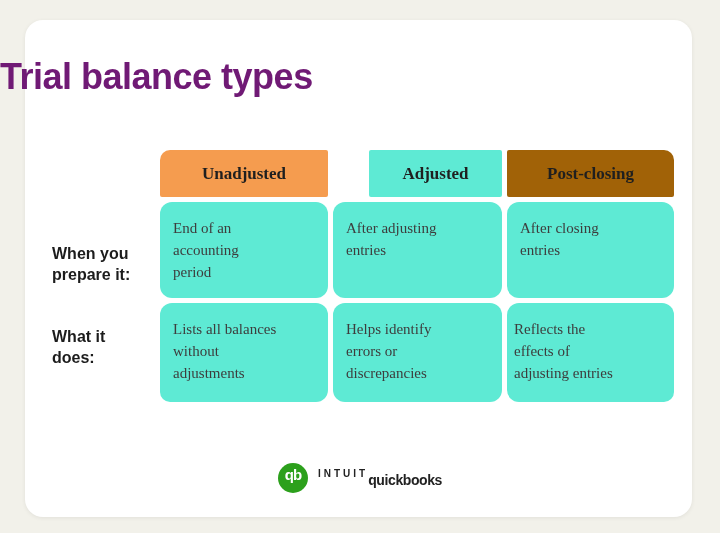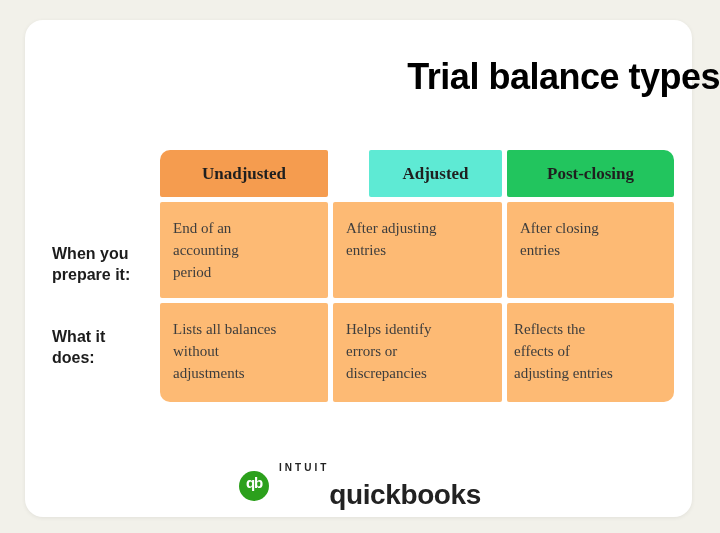--- a/index.html
+++ b/index.html
@@ -17,53 +17,52 @@
     position:absolute;
     left:25px;top:20px;
     width:667px;height:497px;
     background:#ffffff;
     border-radius:18px;
     box-shadow:0 1px 4px rgba(0,0,0,0.07);
   }
   .title{
     position:absolute;
     left:0;right:0;top:56px;
-    text-align:right;
+    text-align:left;
     font-size:36px;
     font-weight:700;
     letter-spacing:-0.5px;
-    color:#000000;
-    padding-left:8px;
+    color:#701a75;
   }
   
   .tbl{
     position:absolute;
     left:160px;top:150px;
     width:566px;
     display:grid;
     grid-template-columns:168px 169px 167px;
     grid-template-rows:47px 96px 99px;
     gap:5px;
     font-family:Liberation Serif, serif;
   }
   .hcell{
     display:flex;align-items:center;justify-content:center;
     font-size:17px;font-weight:700;color:#1f1f1f;
     border-radius:2px;
   }
   .hcell.first{border-top-left-radius:10px;}
   .hcell.last{border-top-right-radius:10px;}
   .bcell{
-    background:#fdba74;
+    background:#5eead4;
     color:#3d3d3d;
     font-size:15px;
     line-height:1.48;
     padding:15px 12px 12px 13px;
     white-space:pre-line;
-    border-radius:2px;
+    border-radius:12px;
     box-sizing:border-box;
   }
   .bcell.bl{border-bottom-left-radius:10px;}
   .bcell.br{border-bottom-right-radius:10px;padding-left:7px;}
   
   .rowlabel{
     position:absolute;
     left:52px;
     width:104px;
     font-size:16px;
@@ -99,44 +98,44 @@
     line-height:1;
   }
   .brand-top{
     font-size:10px;
     font-weight:700;
     letter-spacing:3px;
     color:#222222;
     margin-left:1px;
   }
   .brand-bottom{
-    font-size:28px;
+    font-size:14px;
     font-weight:700;
     letter-spacing:-0.4px;
     color:#222222;
-    margin-top:18px;
+    margin-top:4px;
   }
 </style>
 </head>
 <body>
 
 <div class="canvas">
   <div class="card"></div>
 
   <div class="title">Trial balance types</div>
 
   <div class="rowlabel r1">When you
 prepare it:</div>
   <div class="rowlabel r2">What it
 does:</div>
 
   <div class="tbl">
     <div class="hcell first" style="background-color: rgb(245, 156, 79);">Unadjusted</div>
     <div class="hcell" style="background-color: #5eead4; margin-left: 36px;">Adjusted</div>
-    <div class="hcell last" style="background-color: #22c55e;">Post-closing</div>
+    <div class="hcell last" style="background-color: #a16207;">Post-closing</div>
 
     <div class="bcell">End of an
 accounting
 period</div>
     <div class="bcell">After adjusting
 entries</div>
     <div class="bcell">After closing
 entries</div>
 
     <div class="bcell bl">Lists all balances

